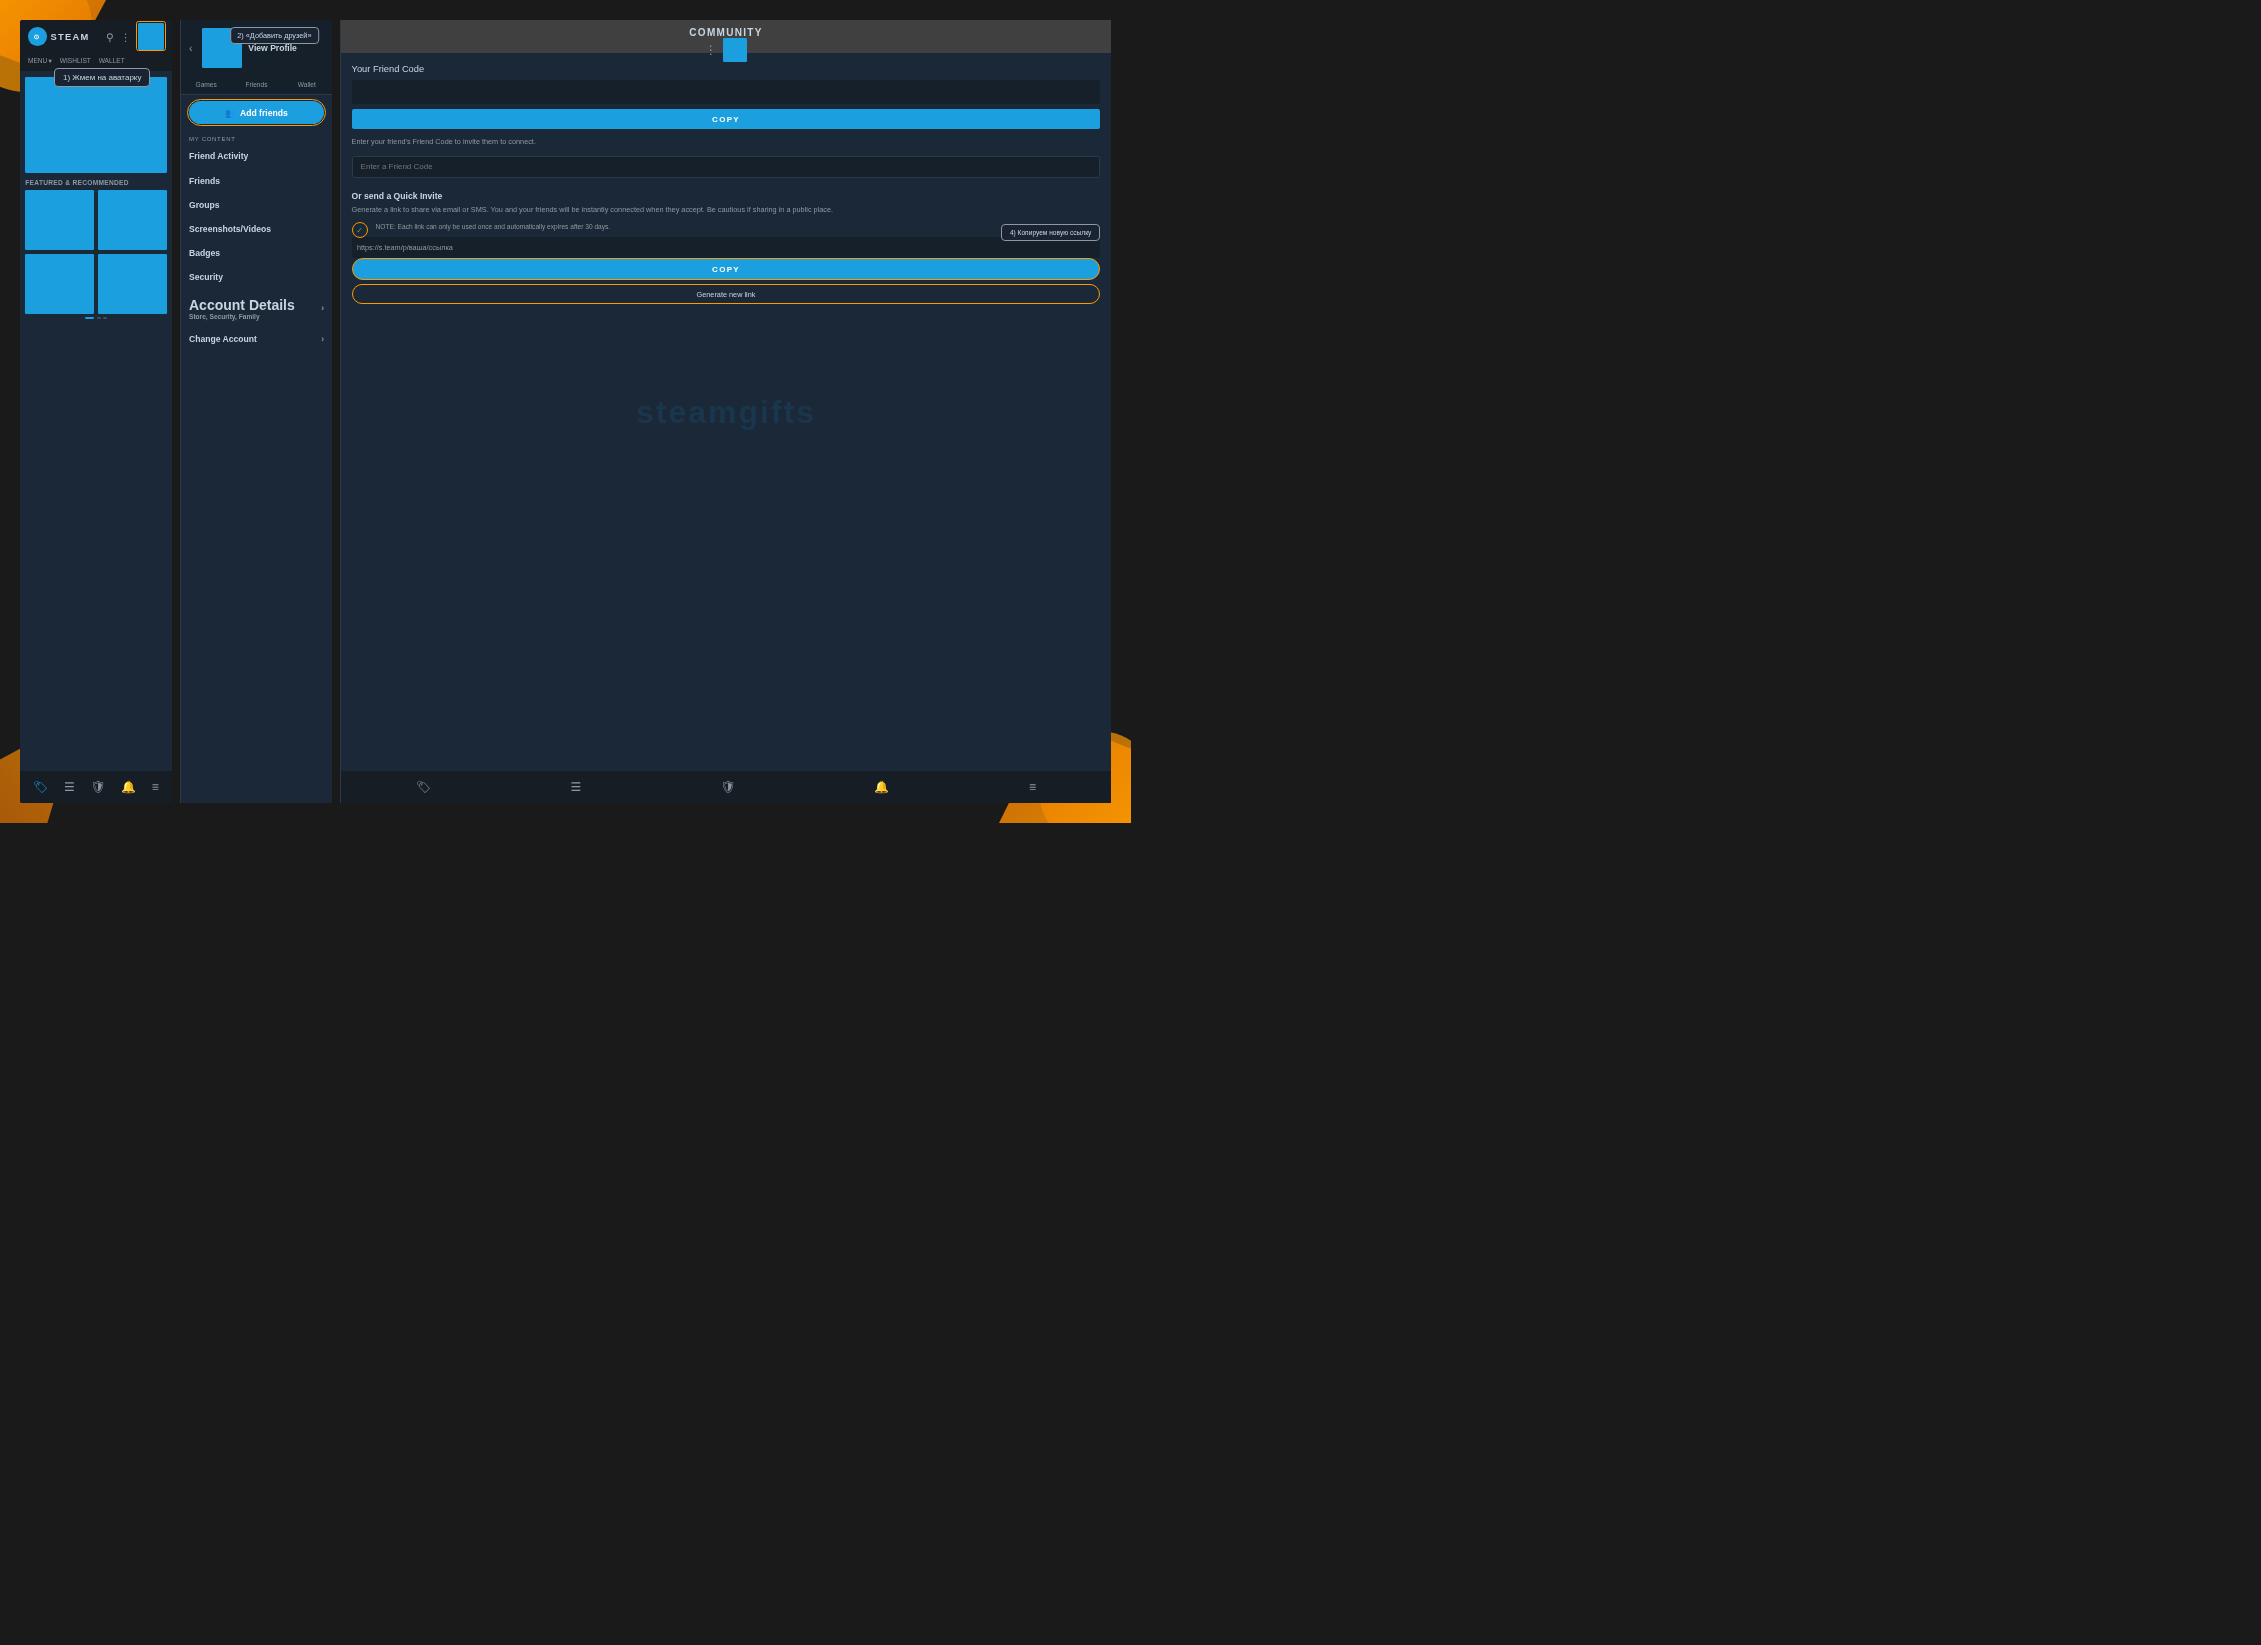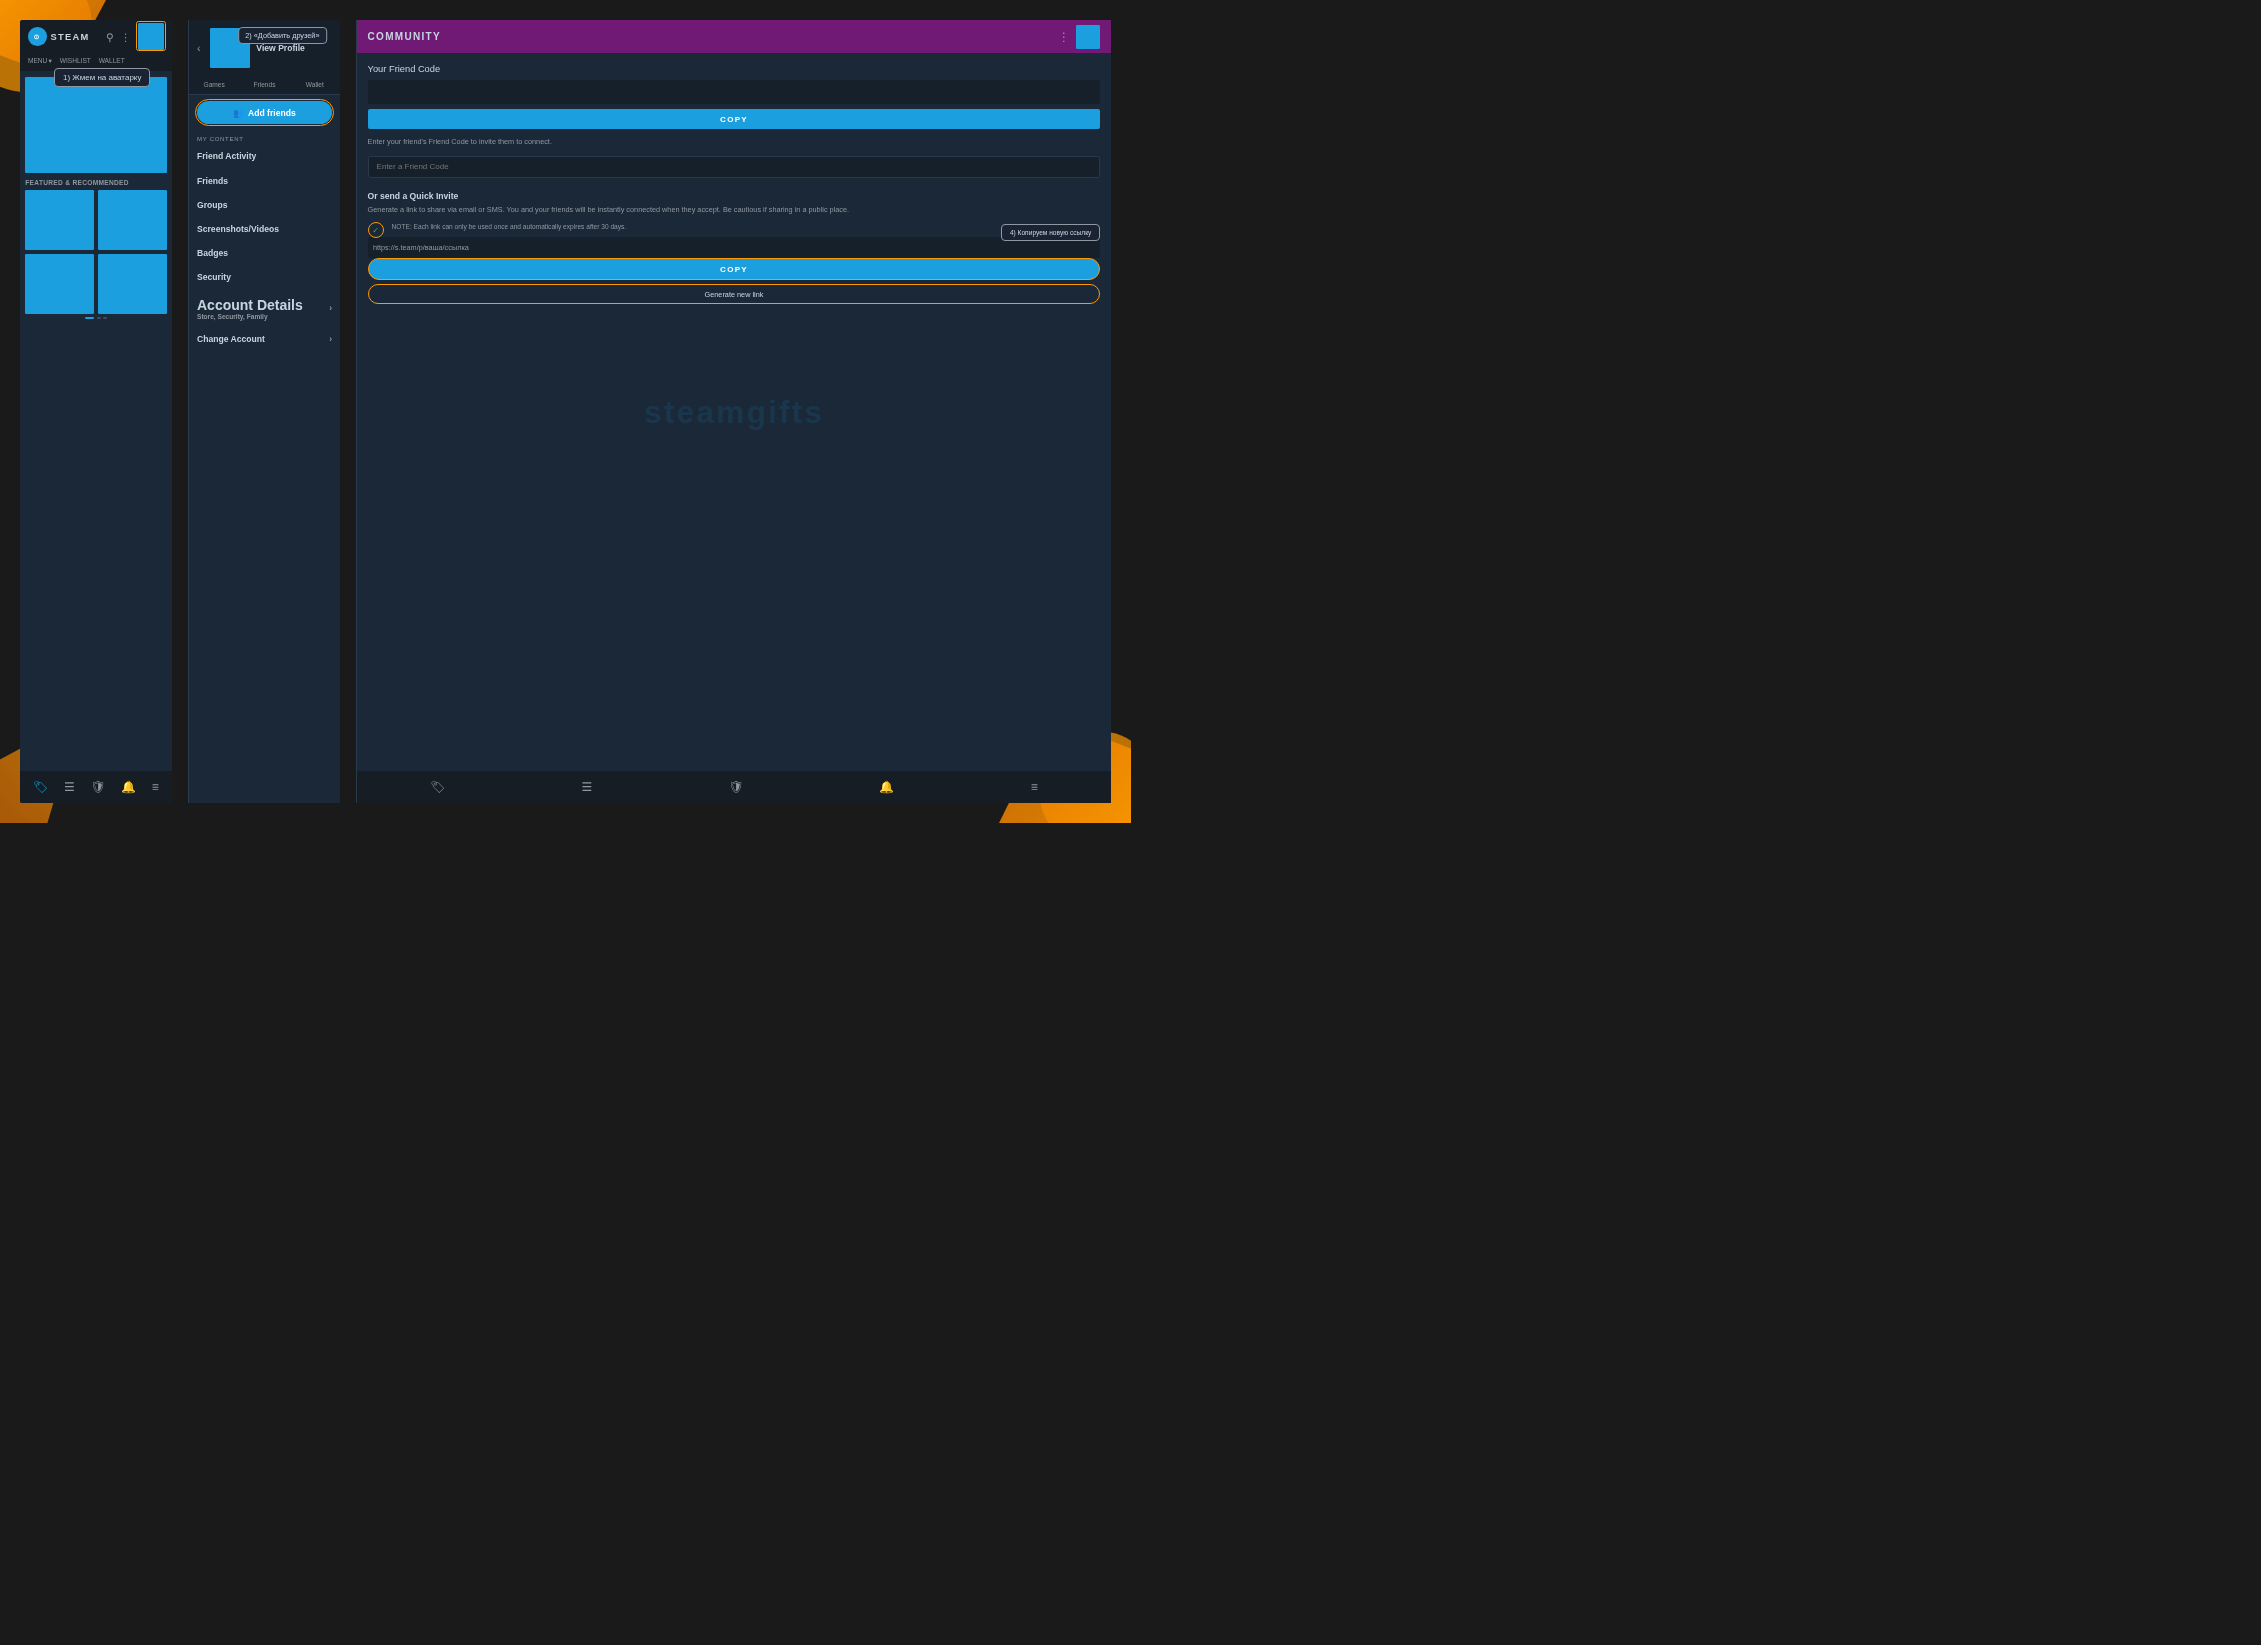--- a/index.html
+++ b/index.html
@@ -63,21 +63,21 @@
       clip-path: polygon(0 40%, 100% 0, 60% 100%, 0 100%);
       opacity: 0.7;
     }
 
     
     .main-container {
       position: absolute;
       top: 20px; left: 20px;
       right: 20px; bottom: 20px;
       display: flex;
-      gap: 16px;
+      gap: 8px;
     }
 
     
     .panel-left {
       width: 152px;
       background: #1b2838;
       border-radius: 2.6px 0 0 2.6px;
       display: flex;
       flex-direction: column;
       overflow: hidden;
@@ -338,26 +338,27 @@
     .panel-right {
       flex: 1;
       background: #1b2838;
       display: flex;
       flex-direction: column;
       border-left: 0.7px solid #2a3a4a;
       position: relative;
     }
 
     .community-header {
-      background: #701a75;
+      background: #404040;
       padding: 6.6px 10.6px;
       display: flex;
       align-items: center;
       justify-content: space-between;
       height: 33px;
+      flex-direction: column;
     }
     .community-title {
       font-size: 10px;
       font-weight: bold;
       color: #c7d5e0;
       letter-spacing: 1.3px;
     }
     .community-header-right {
       display: flex;
       align-items: center;

